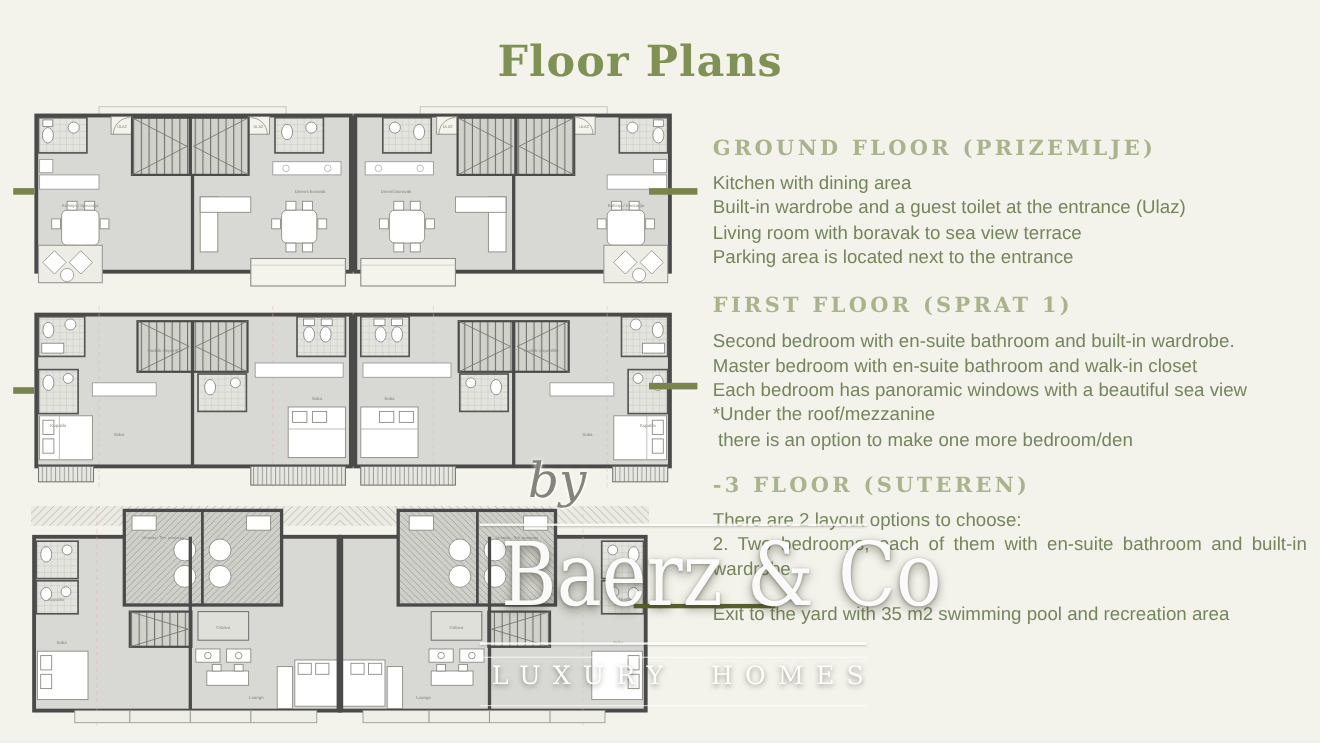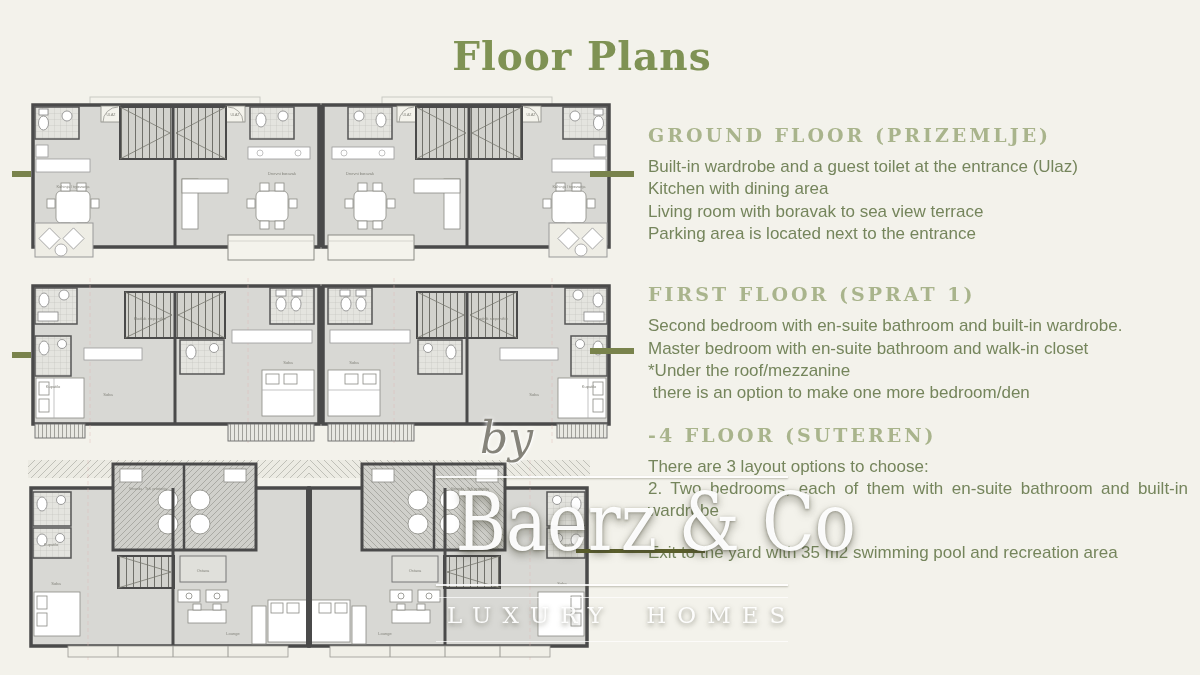--- a/index.html
+++ b/index.html
@@ -28,21 +28,21 @@
 
   .text-col { position:absolute; left:648px; top:108px; width:540px; z-index:2; }
   .section h2 {
     font-family:"DejaVu Serif", serif; font-weight:600; font-size:19px;
     letter-spacing:3px; color:#a9b48c; margin-bottom:9px; line-height:1.2;
   }
   .section p {
     font-size:17px; line-height:22.4px; color:#75855c; white-space:pre-wrap;
   }
   .section { margin-bottom:0;margin-top:16px; }
-  #section-first-floor { margin-top:38px; }
+  #section-first-floor { margin-top:22px; }
   #section-minus-one   { margin-top:19px; }
   p.justify { text-align:justify; }
   p.gap { margin-top:19px; }
 
   .watermark { position:absolute; left:12px; top:0; width:1200px; height:675px; pointer-events:none; z-index:4; }
   .wm-by {
     position:absolute; left:468px; top:412px;
     font-family:"DejaVu Serif", serif; font-style:italic; font-size:44px;
     color:#85837a;
     text-shadow:0 0 5px rgba(255,255,255,.95), 1px 1px 1px rgba(255,255,255,.9);
@@ -318,37 +318,38 @@
   <div class="tick" id="tick-l1"></div>
   <div class="tick" id="tick-l2"></div>
   <div class="tick" id="tick-r1"></div>
   <div class="tick" id="tick-r2"></div>
   <div class="divider"></div>
 
   <div class="text-col">
 
     <section class="section" id="section-ground-floor">
       <h2>GROUND FLOOR (PRIZEMLJE)</h2>
+      <p>Kitchen with dining area</p>
       <p>Built-in wardrobe and a guest toilet at the entrance (Ulaz)</p>
-      <p>Kitchen with dining area</p>
       <p>Living room with boravak to sea view terrace</p>
       <p>Parking area is located next to the entrance</p>
     </section>
 
     <section class="section" id="section-first-floor">
       <h2>FIRST FLOOR (SPRAT 1)</h2>
       <p>Second bedroom with en-suite bathroom and built-in wardrobe.</p>
       <p>Master bedroom with en-suite bathroom and walk-in closet</p>
+      <p>Each bedroom has panoramic windows with a beautiful sea view</p>
       <p>*Under the roof/mezzanine</p>
       <p> there is an option to make one more bedroom/den</p>
     </section>
 
     <section class="section" id="section-minus-one">
-      <h2>-4 FLOOR (SUTEREN)</h2>
-      <p>There are 3 layout options to choose:</p>
+      <h2>-3 FLOOR (SUTEREN)</h2>
+      <p>There are 2 layout options to choose:</p>
       <p class="justify">2. Two bedrooms, each of them with en-suite bathroom and built-in wardrobe</p>
       <p class="gap">Exit to the yard with 35 m2 swimming pool and recreation area</p>
     </section>
 
   </div>
 
   <div class="watermark">
     <div class="wm-by">by</div>
     <div class="wm-rule" id="wm-rule-top"></div>
     <div class="wm-brand">Baerz &amp; Co</div>

